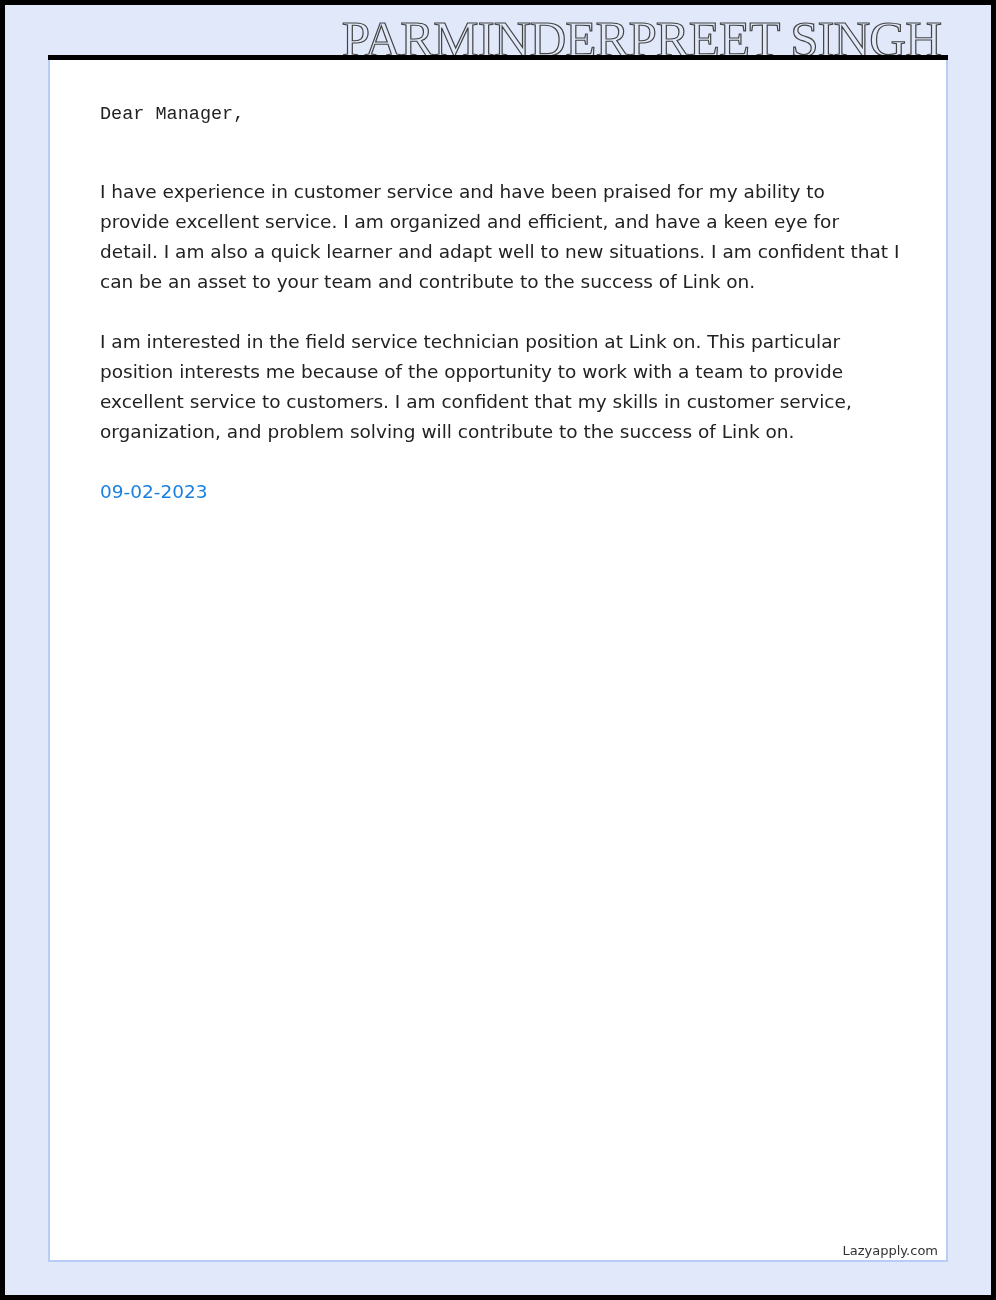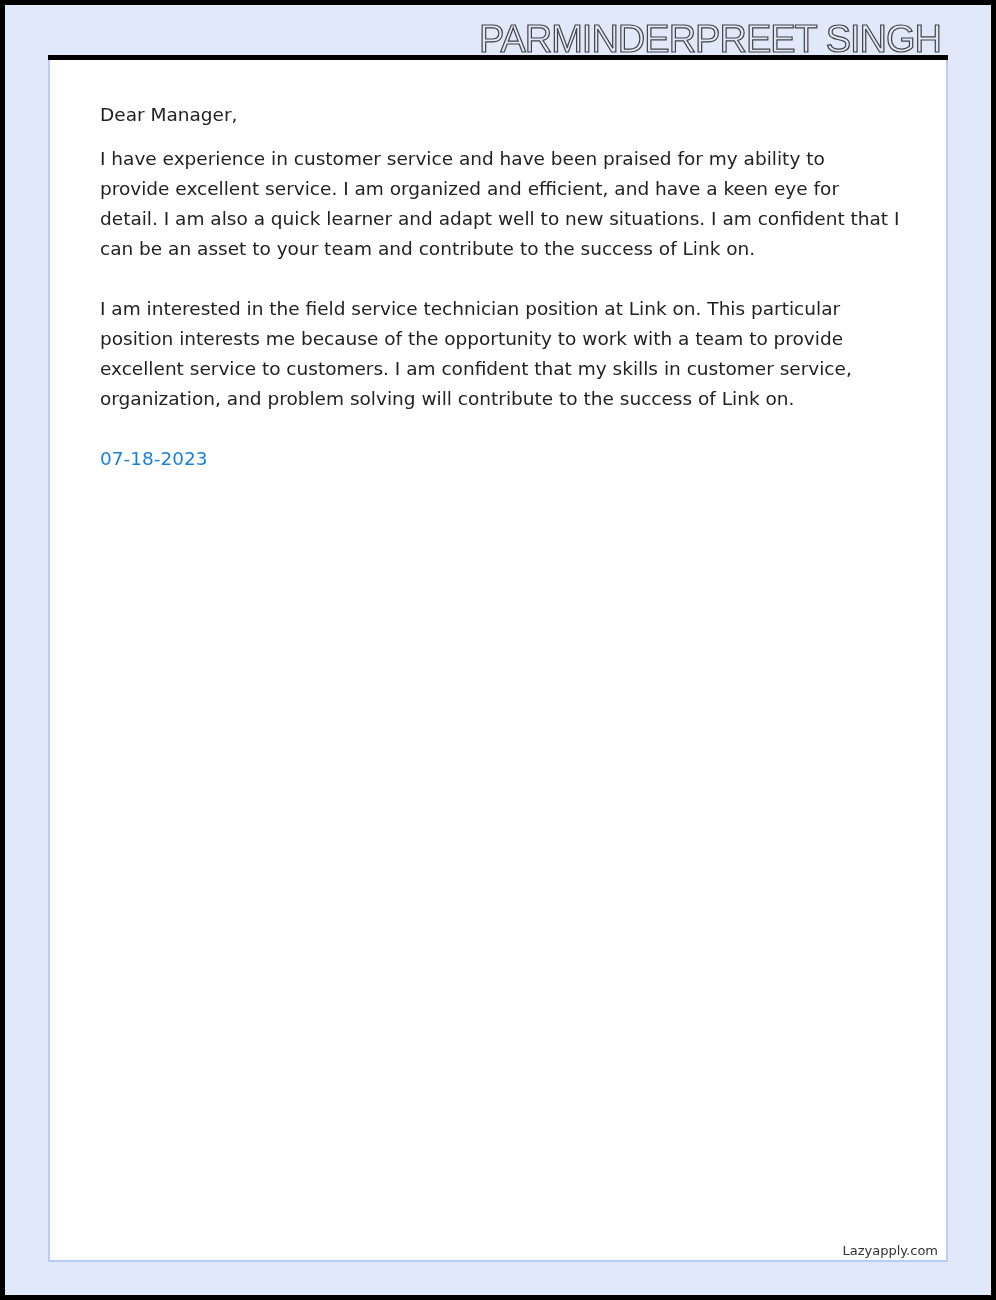--- a/index.html
+++ b/index.html
@@ -5,54 +5,54 @@
   html, body { margin:0; padding:0; }
   body {
     width:996px; height:1300px; box-sizing:border-box;
     background:#e0e8f9;
     border:5px solid #000;
     position:relative; overflow:hidden;
     font-family:"DejaVu Sans", sans-serif;
   }
   .name {
     position:absolute; right:50px; top:12px;
-    font-family:Liberation Sans, sans-serif;
-    font-size:38px; letter-spacing:-1px;
+    font-family:Liberation Serif, serif;
+    font-size:51px; letter-spacing:-1px;
     color:#e0e8f9;
     -webkit-text-stroke:1.2px #444;
     line-height:44px; white-space:nowrap;
   }
   .rule {
     position:absolute; left:43px; top:50px; width:900px; height:5px; background:#000;
   }
   .page {
     position:absolute; left:43px; top:55px; width:896px; height:1200px;
     background:#fff;
     border-left:2px solid #b7cdf5; border-right:2px solid #b7cdf5; border-bottom:2px solid #b7cdf5;
   }
   .content {
     position:absolute; left:50px; top:40px; width:800px;
     font-size:18.5px; line-height:30px; color:#222;
   }
   .content p { margin:0 0 30px 0; }
-  .content p.greet { margin-bottom:14px; }
+  .content p.greet { margin-bottom:47px;font-family:Liberation Mono, monospace; }
   .content p.last { margin-bottom:10px; }
   .date { color:#1a80e0; }
   .footer {
     position:absolute; right:8px; bottom:2px;
     font-size:13px; color:#333;
   }
 </style>
 </head>
 <body>
 
 <div class="name">PARMINDERPREET SINGH</div>
 <div class="rule"></div>
 
 <div class="page">
   <div class="content">
     <p class="greet">Dear Manager,</p>
     <p>I have experience in customer service and have been praised for my ability to provide excellent service. I am organized and efficient, and have a keen eye for detail. I am also a quick learner and adapt well to new situations. I am confident that I can be an asset to your team and contribute to the success of Link on.</p>
     <p>I am interested in the field service technician position at Link on. This particular position interests me because of the opportunity to work with a team to provide excellent service to customers. I am confident that my skills in customer service, organization, and problem solving will contribute to the success of Link on.</p>
-    <div class="date">07-18-2023</div>
+    <div class="date">09-02-2023</div>
   </div>
   <div class="footer">Lazyapply.com</div>
 </div>
 
 </body></html>

